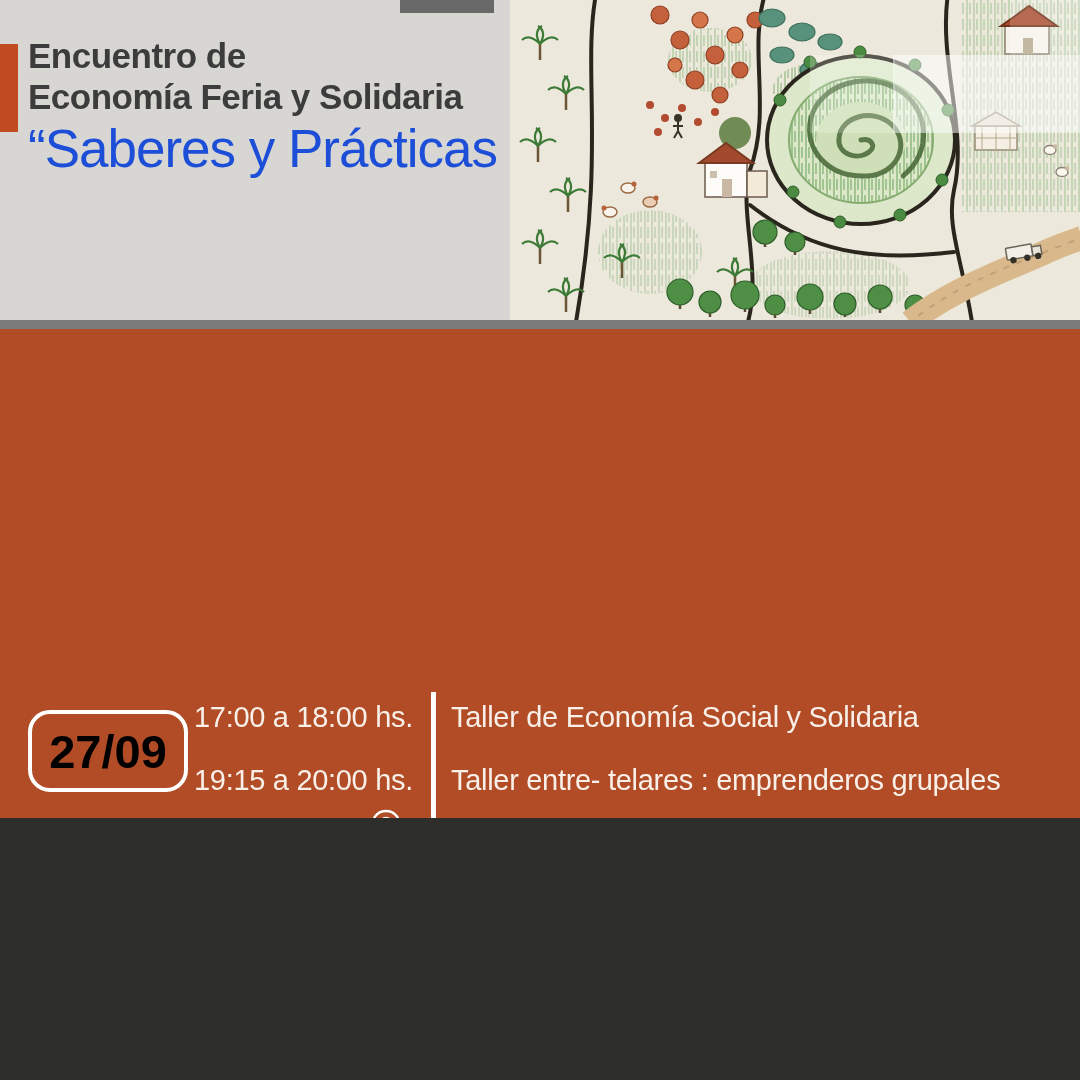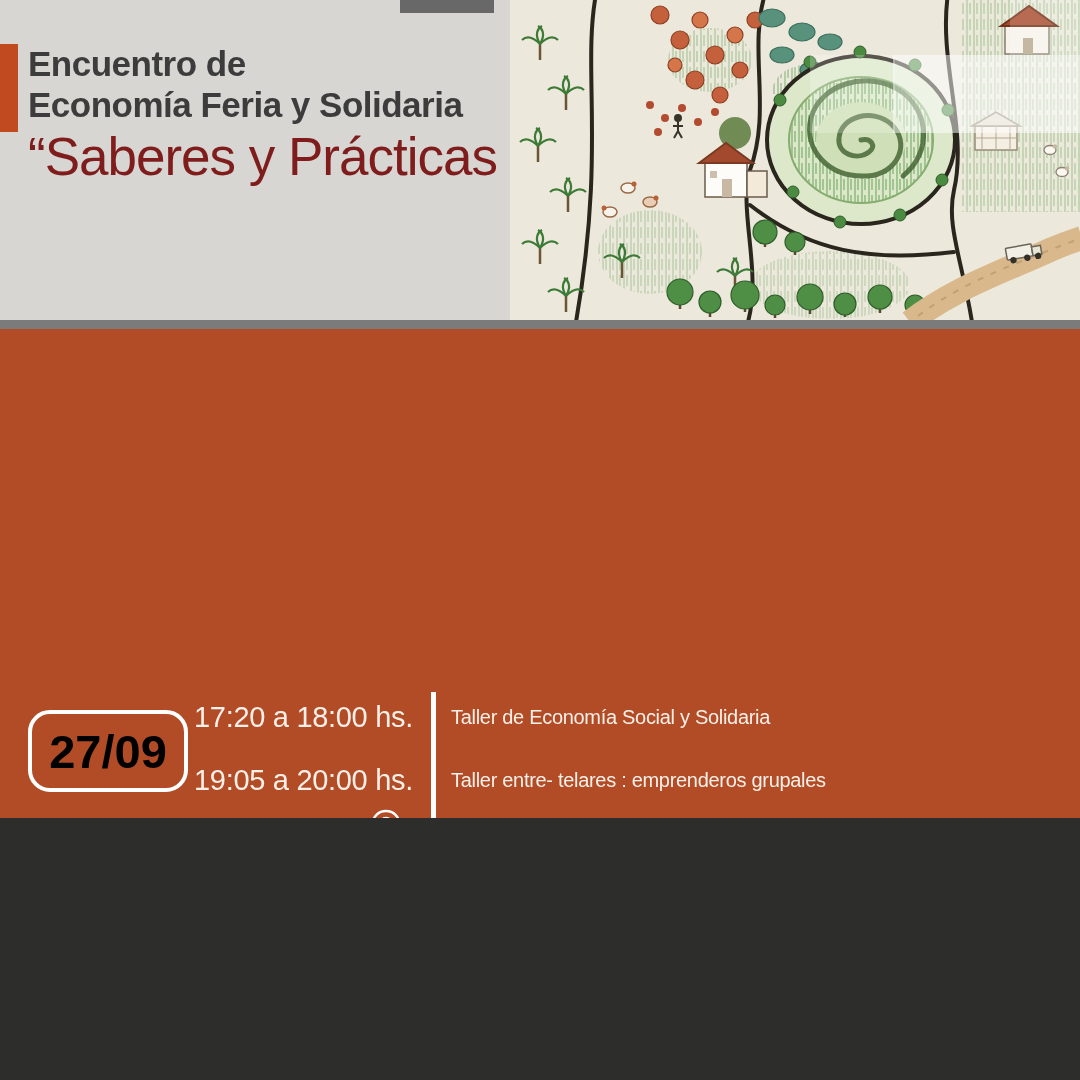--- a/index.html
+++ b/index.html
@@ -3,35 +3,35 @@
 <meta charset="utf-8">
 <style>
   html,body{margin:0;padding:0;background:#3a3a3a;}
   .canvas{position:relative;width:1080px;height:1080px;overflow:hidden;
           font-family:"Liberation Sans",sans-serif;background:#d7d6d3;}
   
   .top{position:absolute;left:0;top:0;width:1080px;height:329px;background:#d7d6d3;}
   .illus{position:absolute;left:510px;top:0;width:570px;height:321px;}
   .toptab{position:absolute;left:400px;top:0;width:94px;height:13px;background:#686868;}
   .accent{position:absolute;left:0;top:44px;width:18px;height:88px;background:#c14a20;}
-  .titles{position:absolute;left:28px;top:44px;width:500px;}
+  .titles{position:absolute;left:28px;top:36px;width:500px;}
   .t1{font-size:35px;font-weight:700;color:#3c3c3c;line-height:1.17;letter-spacing:-0.5px;}
-  .t2{font-size:53px;font-weight:400;color:#7f1d1d;line-height:1.18;letter-spacing:-1px;}
+  .t2{font-size:53px;font-weight:400;color:#1d4ed8;line-height:1.18;letter-spacing:-1px;}
   .grayband{position:absolute;left:0;top:320px;width:1080px;height:9px;background:#7b7b7b;}
   
   .sched{position:absolute;left:0;top:329px;width:1080px;height:489px;background:#b14c26;color:#f8f0e8;}
   .badge{position:absolute;left:28px;width:152px;height:74px;border:4px solid #fff;border-radius:22px;
          display:flex;align-items:center;justify-content:center;font-size:47px;font-weight:700;color:#000000;}
   .b1{top:381px;} .b2{top:550px;}
   .time{position:absolute;left:150px;width:263px;text-align:right;font-size:29px;letter-spacing:-0.3px;}
   .tm1{top:372px;} .tm2{top:435px;} .tm3{top:559px;} .tm4{top:704px;right-margin:0;width:240px;}
   .pin{position:absolute;left:369px;width:34px;height:56px;}
   .p1{top:476px;} .p2{top:628px;} .p3{top:744px;}
   .vdiv{position:absolute;left:431px;top:363px;width:5px;height:449px;background:#fff;}
-  .ev{position:absolute;left:451px;width:620px;font-size:20px;letter-spacing:-0.3px;line-height:35px;}
+  .ev{position:absolute;left:451px;width:620px;font-size:29px;letter-spacing:-0.3px;line-height:35px;}
   .e1{top:371px;} .e2{top:434px;} .e3{top:494px;left:459px;} .e4{top:557px;}
   .e5{top:644px;} .e6{top:701px;} .e7{top:750px;}
   
   .footer{position:absolute;left:0;top:818px;width:1080px;height:262px;background:#2d2d2c;}
 </style>
 </head>
 <body>
 
 <div class="canvas">
 
@@ -236,22 +236,22 @@
   </div>
 
   <div class="sched">
     <div class="badge b1">
       <span>27/09</span>
     </div>
     <div class="badge b2">
       <span>28/09</span>
     </div>
 
-    <div class="time tm1">17:20 a 18:00 hs.</div>
-    <div class="time tm2">19:05 a 20:00 hs.</div>
+    <div class="time tm1">17:00 a 18:00 hs.</div>
+    <div class="time tm2">19:15 a 20:00 hs.</div>
     <div class="time tm3">15:30 a 16:30 hs.</div>
     <div class="time tm4">1700 hs.</div>
 
     <svg class="pin p1" viewBox="0 0 24 34">
       <path d="M12 1.5 C6.6 1.5 2.6 5.6 2.6 10.6 c0 4.4 3.3 7.9 9.4 15.6 6.1-7.7 9.4-11.2 9.4-15.6 C21.4 5.6 17.4 1.5 12 1.5 Z" fill="none" stroke="#fff" stroke-width="1.7"></path>
       <circle cx="12" cy="10.4" r="4.1" fill="none" stroke="#fff" stroke-width="1.7"></circle>
       <ellipse cx="12" cy="30.6" rx="5" ry="2" fill="none" stroke="#fff" stroke-width="1.5"></ellipse>
     </svg>
     <svg class="pin p2" viewBox="0 0 24 34">
       <path d="M12 1.5 C6.6 1.5 2.6 5.6 2.6 10.6 c0 4.4 3.3 7.9 9.4 15.6 6.1-7.7 9.4-11.2 9.4-15.6 C21.4 5.6 17.4 1.5 12 1.5 Z" fill="none" stroke="#fff" stroke-width="1.7"></path>

